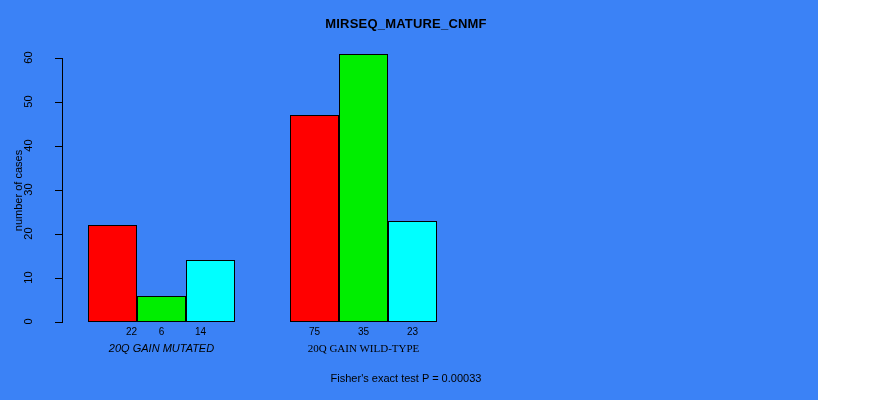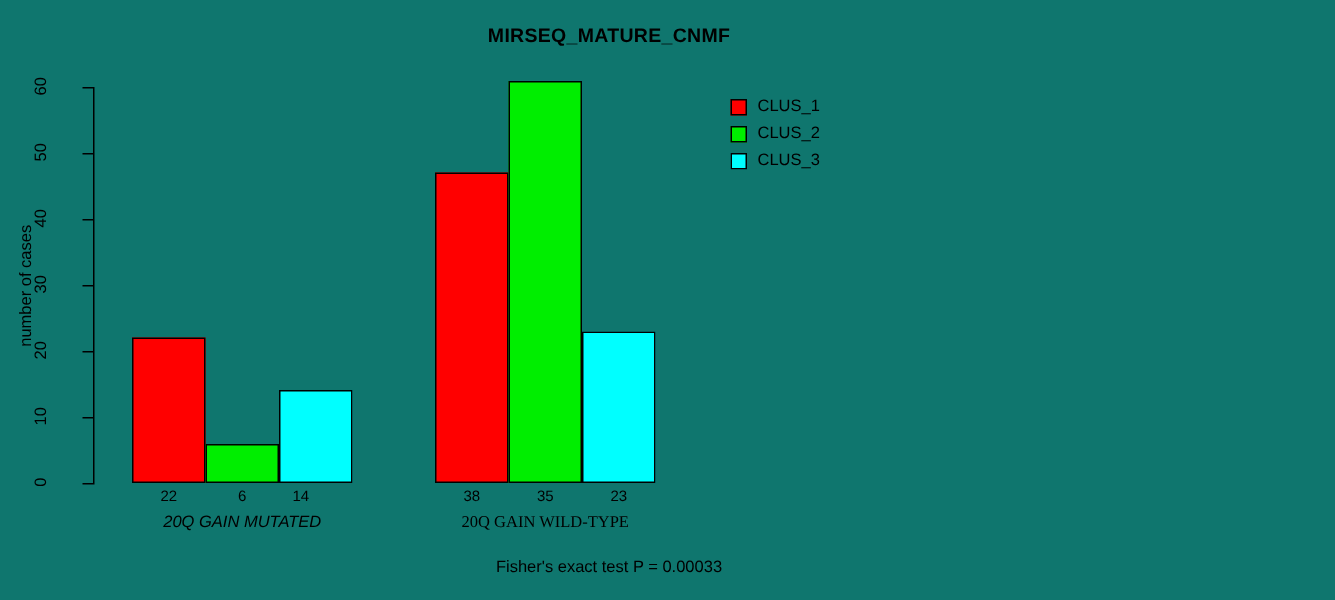--- a/index.html
+++ b/index.html
@@ -6,24 +6,24 @@
     margin: 0;
     padding: 0;
     background: #ffffff;
   }
   body {
     font-family: "Liberation Sans", sans-serif;
     color: #000000;
   }
   #root {
     position: relative;
-    width: 890px;
+    width: 818px;
     height: 400px;
     overflow: hidden;
-    background: #0f766e;
+    background: #3b82f6;
   }
   .abs { position: absolute; }
 
   
   #chart-title {
     left: 0;
     top: 16px;
     width: 890px;
     text-align: center;
     font-size: 13px;
@@ -146,40 +146,26 @@
 
   <div id="plot-bars">
       <div class="abs bar" title="CLUS_1: 22" style="left: 88px; top: 225.2px; width: 49px; height: 96.8px; background: rgb(255, 0, 0);"></div>
       <div class="abs bar" title="CLUS_2: 6" style="left: 137px; top: 295.6px; width: 49px; height: 26.4px; background: rgb(0, 238, 0);"></div>
       <div class="abs bar" title="CLUS_3: 14" style="left: 186px; top: 260.4px; width: 49px; height: 61.6px; background: rgb(0, 255, 255);"></div>
       <div class="abs bar" title="CLUS_1: 47" style="left: 290px; top: 115.2px; width: 49px; height: 206.8px; background: rgb(255, 0, 0);"></div>
       <div class="abs bar" title="CLUS_2: 61" style="left: 339px; top: 53.6px; width: 49px; height: 268.4px; background: rgb(0, 238, 0);"></div>
       <div class="abs bar" title="CLUS_3: 23" style="left: 388px; top: 220.8px; width: 49px; height: 101.2px; background: rgb(0, 255, 255);"></div>
     </div>
   <div id="x-labels">
-      <div class="abs bar-value-label" style="left: 88px; width: 49px;">22</div>
+      <div class="abs bar-value-label" style="left: 88px; width: 49px; text-align: right;">22</div>
       <div class="abs bar-value-label" style="left: 137px; width: 49px;">6</div>
       <div class="abs bar-value-label" style="left: 176px; width: 49px;">14</div>
       <div class="abs group-label" style="left: 28px; width: 267px; font-style: italic;">20Q GAIN MUTATED</div>
-      <div class="abs bar-value-label" style="left: 290px; width: 49px;">38</div>
+      <div class="abs bar-value-label" style="left: 290px; width: 49px;">75</div>
       <div class="abs bar-value-label" style="left: 339px; width: 49px;">35</div>
       <div class="abs bar-value-label" style="left: 388px; width: 49px; text-align: center;">23</div>
       <div class="abs group-label" style="left: 230px; width: 267px; font-family: Liberation Serif, serif;">20Q GAIN WILD-TYPE</div>
     </div>
 
-  <div id="legend" class="abs">
-      <div class="legend-row">
-        <span class="legend-swatch" style="background: rgb(255, 0, 0);"></span>
-        <span class="legend-label">CLUS_1</span>
-      </div>
-      <div class="legend-row">
-        <span class="legend-swatch" style="background: rgb(0, 238, 0);"></span>
-        <span class="legend-label">CLUS_2</span>
-      </div>
-      <div class="legend-row">
-        <span class="legend-swatch" style="background: rgb(0, 255, 255);"></span>
-        <span class="legend-label">CLUS_3</span>
-      </div>
-    </div>
 
   <div id="footnote" class="abs">Fisher's exact test P = 0.00033</div>
 
 </div>
 
 </body></html>

